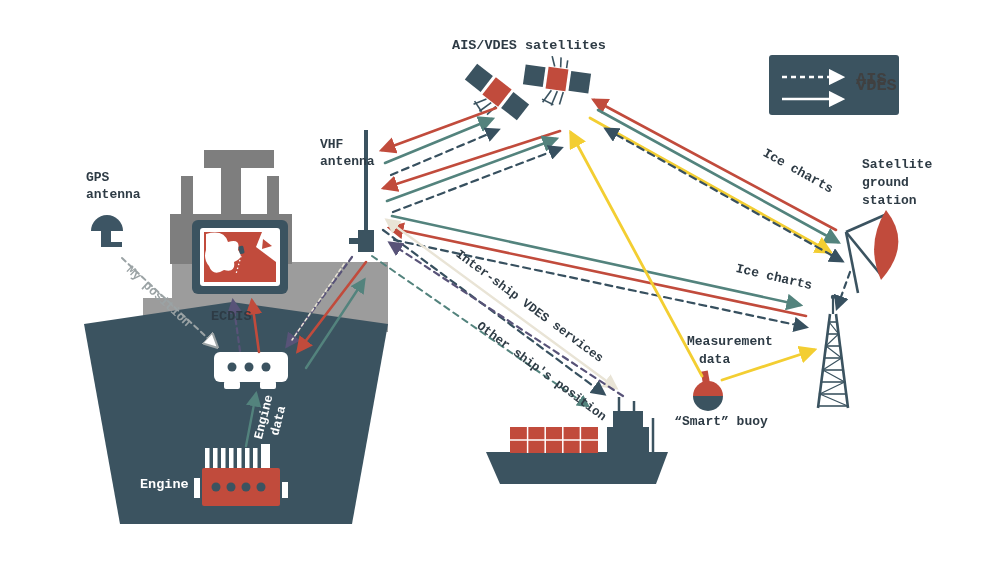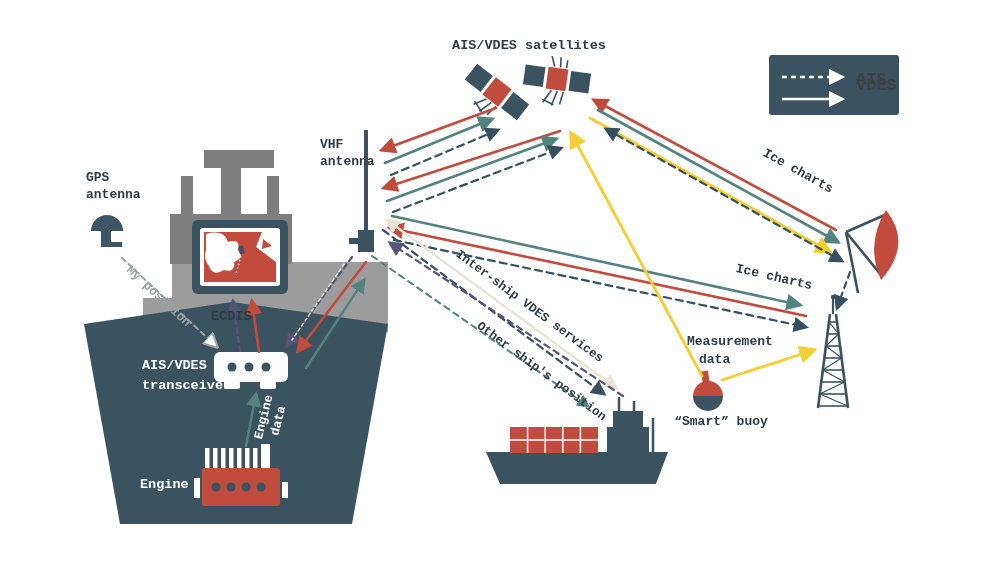--- a/index.html
+++ b/index.html
@@ -244,20 +244,25 @@
     <line x1="782" y1="77" x2="842" y2="77" stroke="#ffffff" stroke-width="2.5" stroke-dasharray="5 4" marker-end="url(#m-white)"></line>
     <line x1="782" y1="99" x2="842" y2="99" stroke="#ffffff" stroke-width="2.5" marker-end="url(#m-white)"></line>
   </g>
 </svg>
 
 <div class="lbl ctr" style="left:529px;top:45px;font-size:13.5px;">AIS/VDES satellites</div>
 
 <div class="legend-txt" style="left:856px;top:70px;">AIS</div>
 <div class="legend-txt" style="left:856px;top:76px;">VDES</div>
 
+<div class="lbl" style="left:862px;top:156px;line-height:18px;">
+  <div>Satellite</div>
+  <div>ground</div>
+  <div>station</div>
+</div>
 
 
 <div class="lbl ctr" style="left:721px;top:421px;">“Smart” buoy</div>
 
 <div class="lbl" style="left:687px;top:333px;text-align:center;">Measurement</div>
 <div class="lbl" style="left:699px;top:351px;">data</div>
 
 <div class="lbl ctr" style="left:798px;top:171px;transform:translate(-50%,-50%) rotate(29deg);">Ice charts</div>
 <div class="lbl ctr" style="left:774px;top:277px;transform:translate(-50%,-50%) rotate(13deg);">Ice charts</div>
 
@@ -269,24 +274,20 @@
   <div>antenna</div>
 </div>
 
 <div class="lbl" style="left:300px;top:136px;margin-left:20px;">
   <div>VHF</div>
   <div>antenna</div>
 </div>
 
 <div class="lbl" style="left:211px;top:308px;font-size:13.5px;">ECDIS</div>
 
-<div class="lbl white" style="left:142px;top:356px;font-size:13.5px;line-height:20px;">
-  <div>AIS/VDES</div>
-  <div>transceiver</div>
-</div>
 
 <div class="lbl white" style="left:140px;top:476px;font-size:13.5px;">Engine</div>
 
 <div class="lbl ctr white small" style="left:272px;top:419px;line-height:15px;transform:translate(-50%,-50%) rotate(-76deg);">
   <div>Engine</div>
   <div>data</div>
 </div>
 
 <div class="lbl ctr gray small" style="left:158px;top:297px;transform:translate(-50%,-50%) rotate(43deg);">My position</div>
 

